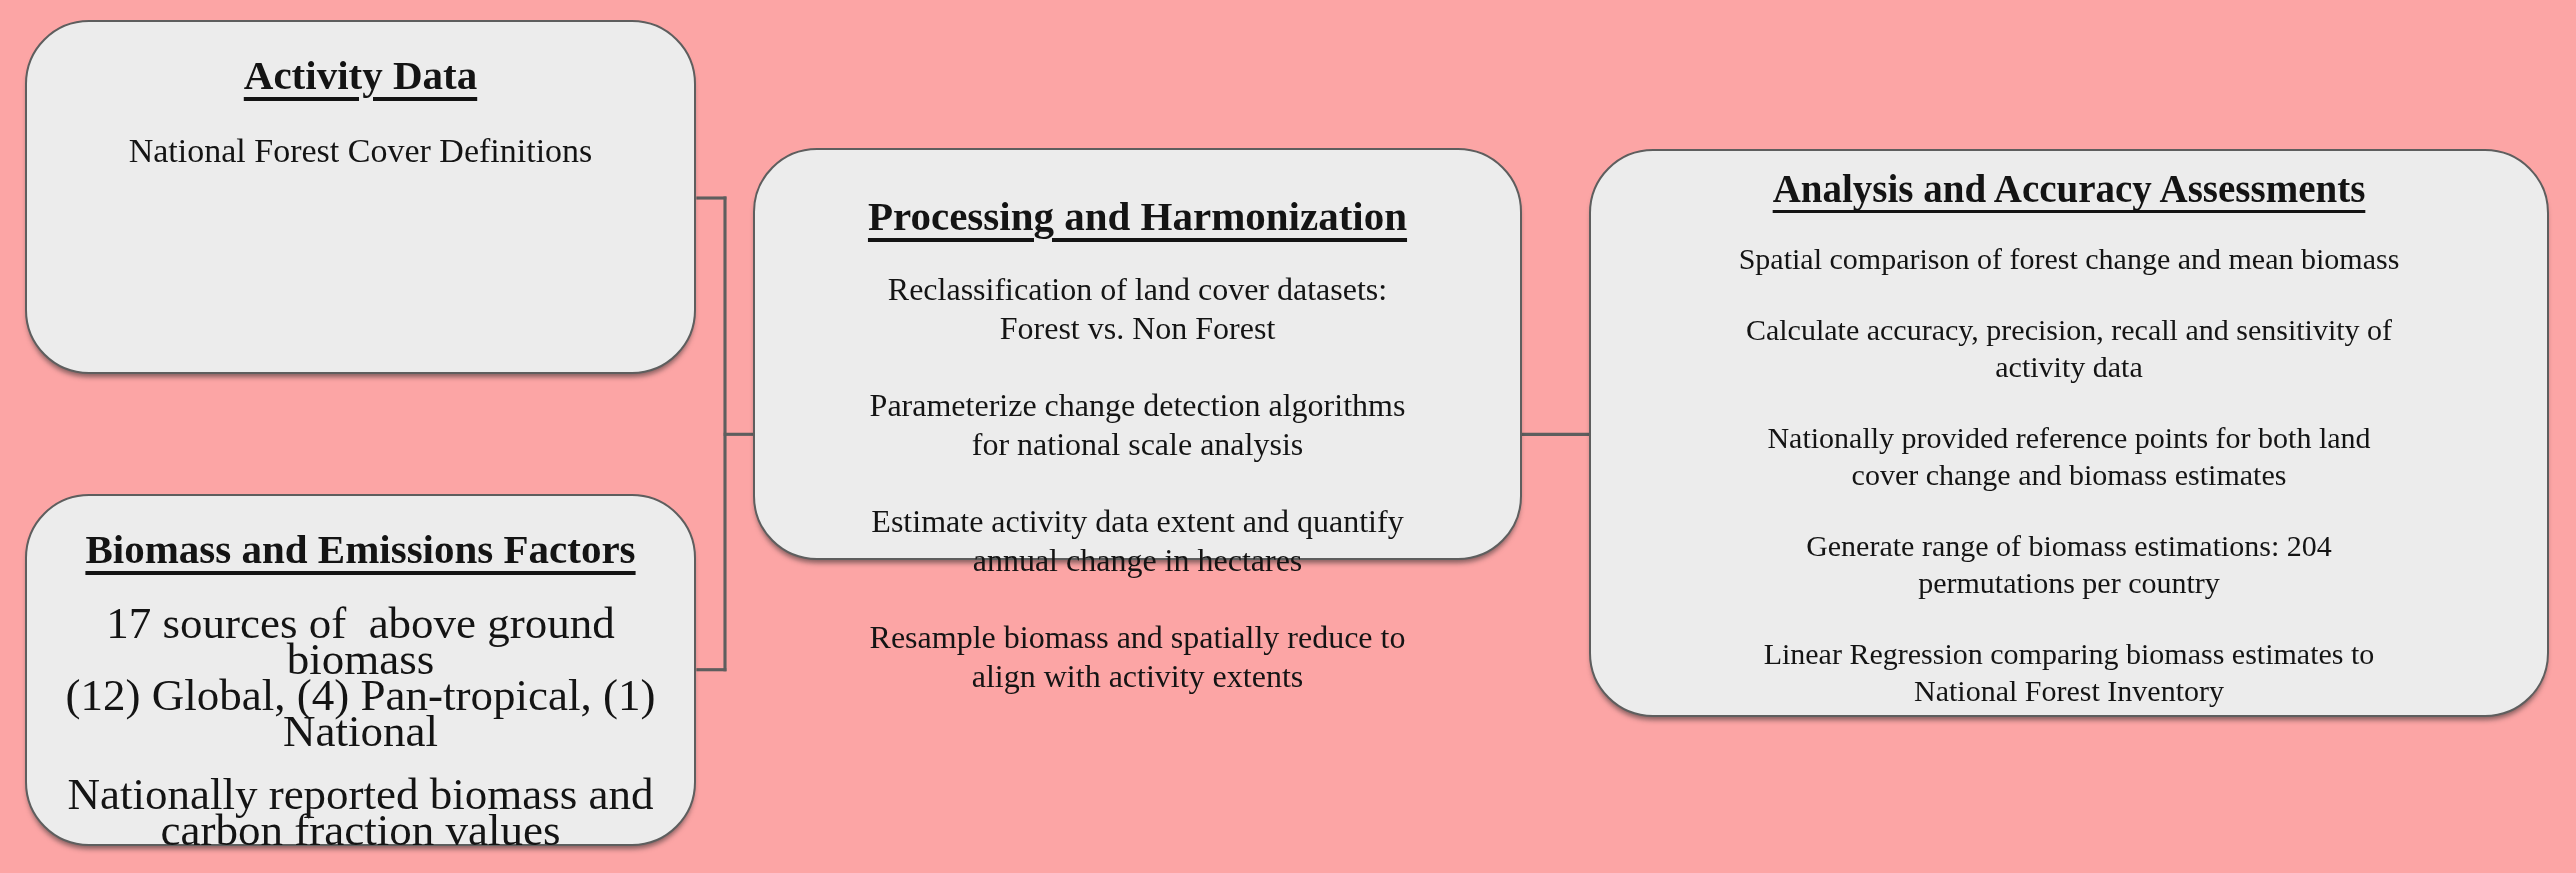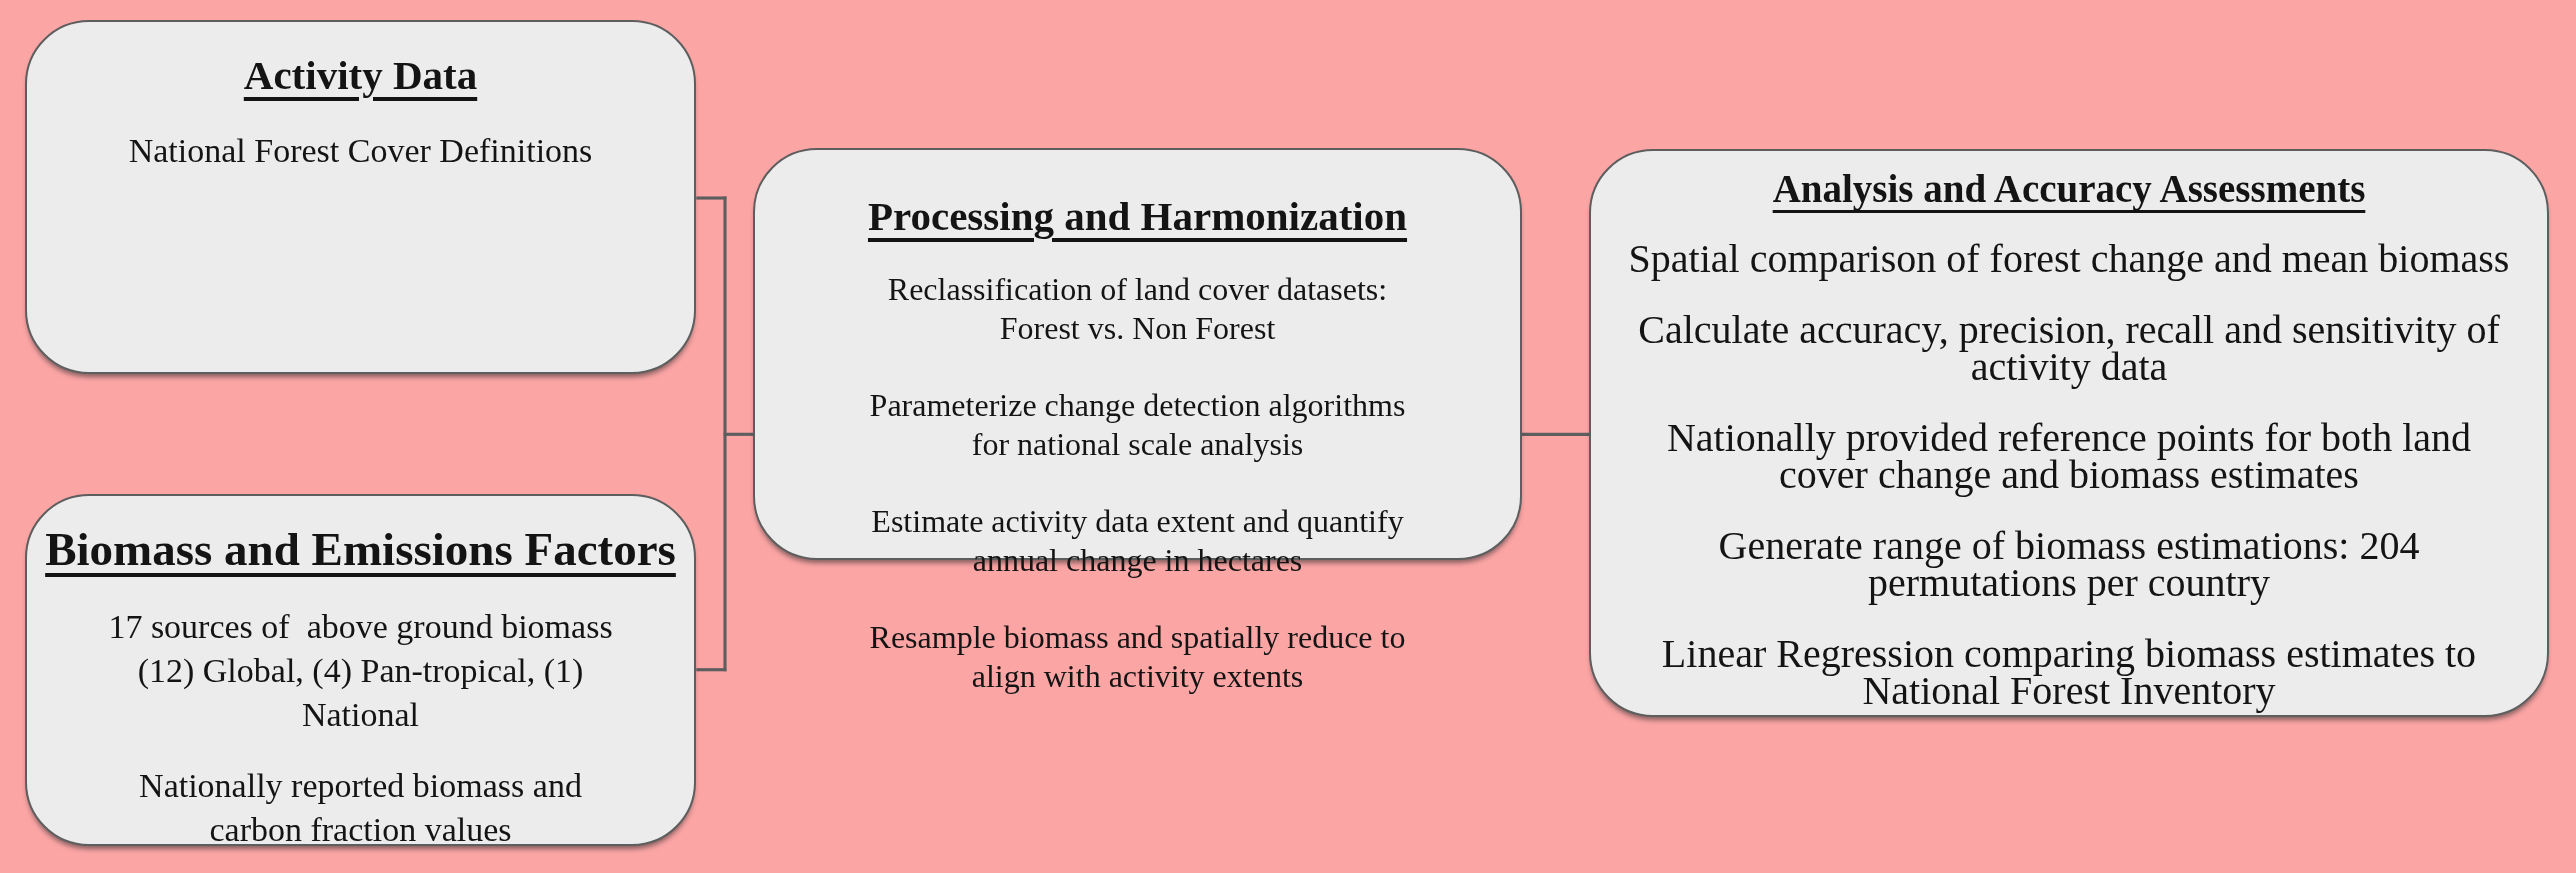--- a/index.html
+++ b/index.html
@@ -47,36 +47,36 @@
 
   
   .box-activity { left: 25px; top: 19.7px; width: 671px; height: 354px; padding: 27px 10.7px 0; }
   .box-activity .box-title { font-size: 41px; line-height: 52px; }
   .box-activity .para { font-size: 34px; line-height: 40px; }
   .box-activity .para:nth-of-type(1) { margin-top: 30px; }
   .box-activity .para:nth-of-type(2) { margin-top: 19.7px; font-weight: bold; }
 
   
   .box-biomass { left: 25px; top: 494px; width: 671px; height: 352px; padding: 27px 10.7px 0; }
-  .box-biomass .box-title { font-size: 47px; line-height: 52px; }
-  .box-biomass .para { font-size: 34px; line-height: 44px; }
+  .box-biomass .box-title { font-size: 41px; line-height: 52px; }
+  .box-biomass .para { font-size: 45px; line-height: 36px; }
   .box-biomass .para:nth-of-type(1) { margin-top: 30px; }
   .box-biomass .para:nth-of-type(2) { margin-top: 27px; }
 
   
   .box-processing { left: 753px; top: 148px; width: 769px; height: 412px; padding: 41px 12.5px 0; }
   .box-processing .box-title { font-size: 41px; line-height: 50px; }
   .box-processing .para { font-size: 32px; line-height: 39px; }
   .box-processing .para:nth-of-type(1) { margin-top: 29px; }
   .box-processing .para:nth-of-type(n+2) { margin-top: 38px; }
 
   
   .box-analysis { left: 1589px; top: 149px; width: 960px; height: 568px; padding: 14.3px 12.5px 0; }
   .box-analysis .box-title { font-size: 39px; line-height: 48px; text-decoration: underline; }
-  .box-analysis .para { font-size: 40px; line-height: 37px; }
+  .box-analysis .para { font-size: 30px; line-height: 37px; }
   .box-analysis .para:nth-of-type(1) { margin-top: 27px; }
   .box-analysis .para:nth-of-type(n+2) { margin-top: 34px; }
 </style>
 </head>
 <body>
 
 <div class="canvas">
 
   <svg class="connectors" viewBox="0 0 2878 976" xmlns="http://www.w3.org/2000/svg" aria-hidden="true">
     <line x1="778" y1="221" x2="811.5" y2="221"></line>

